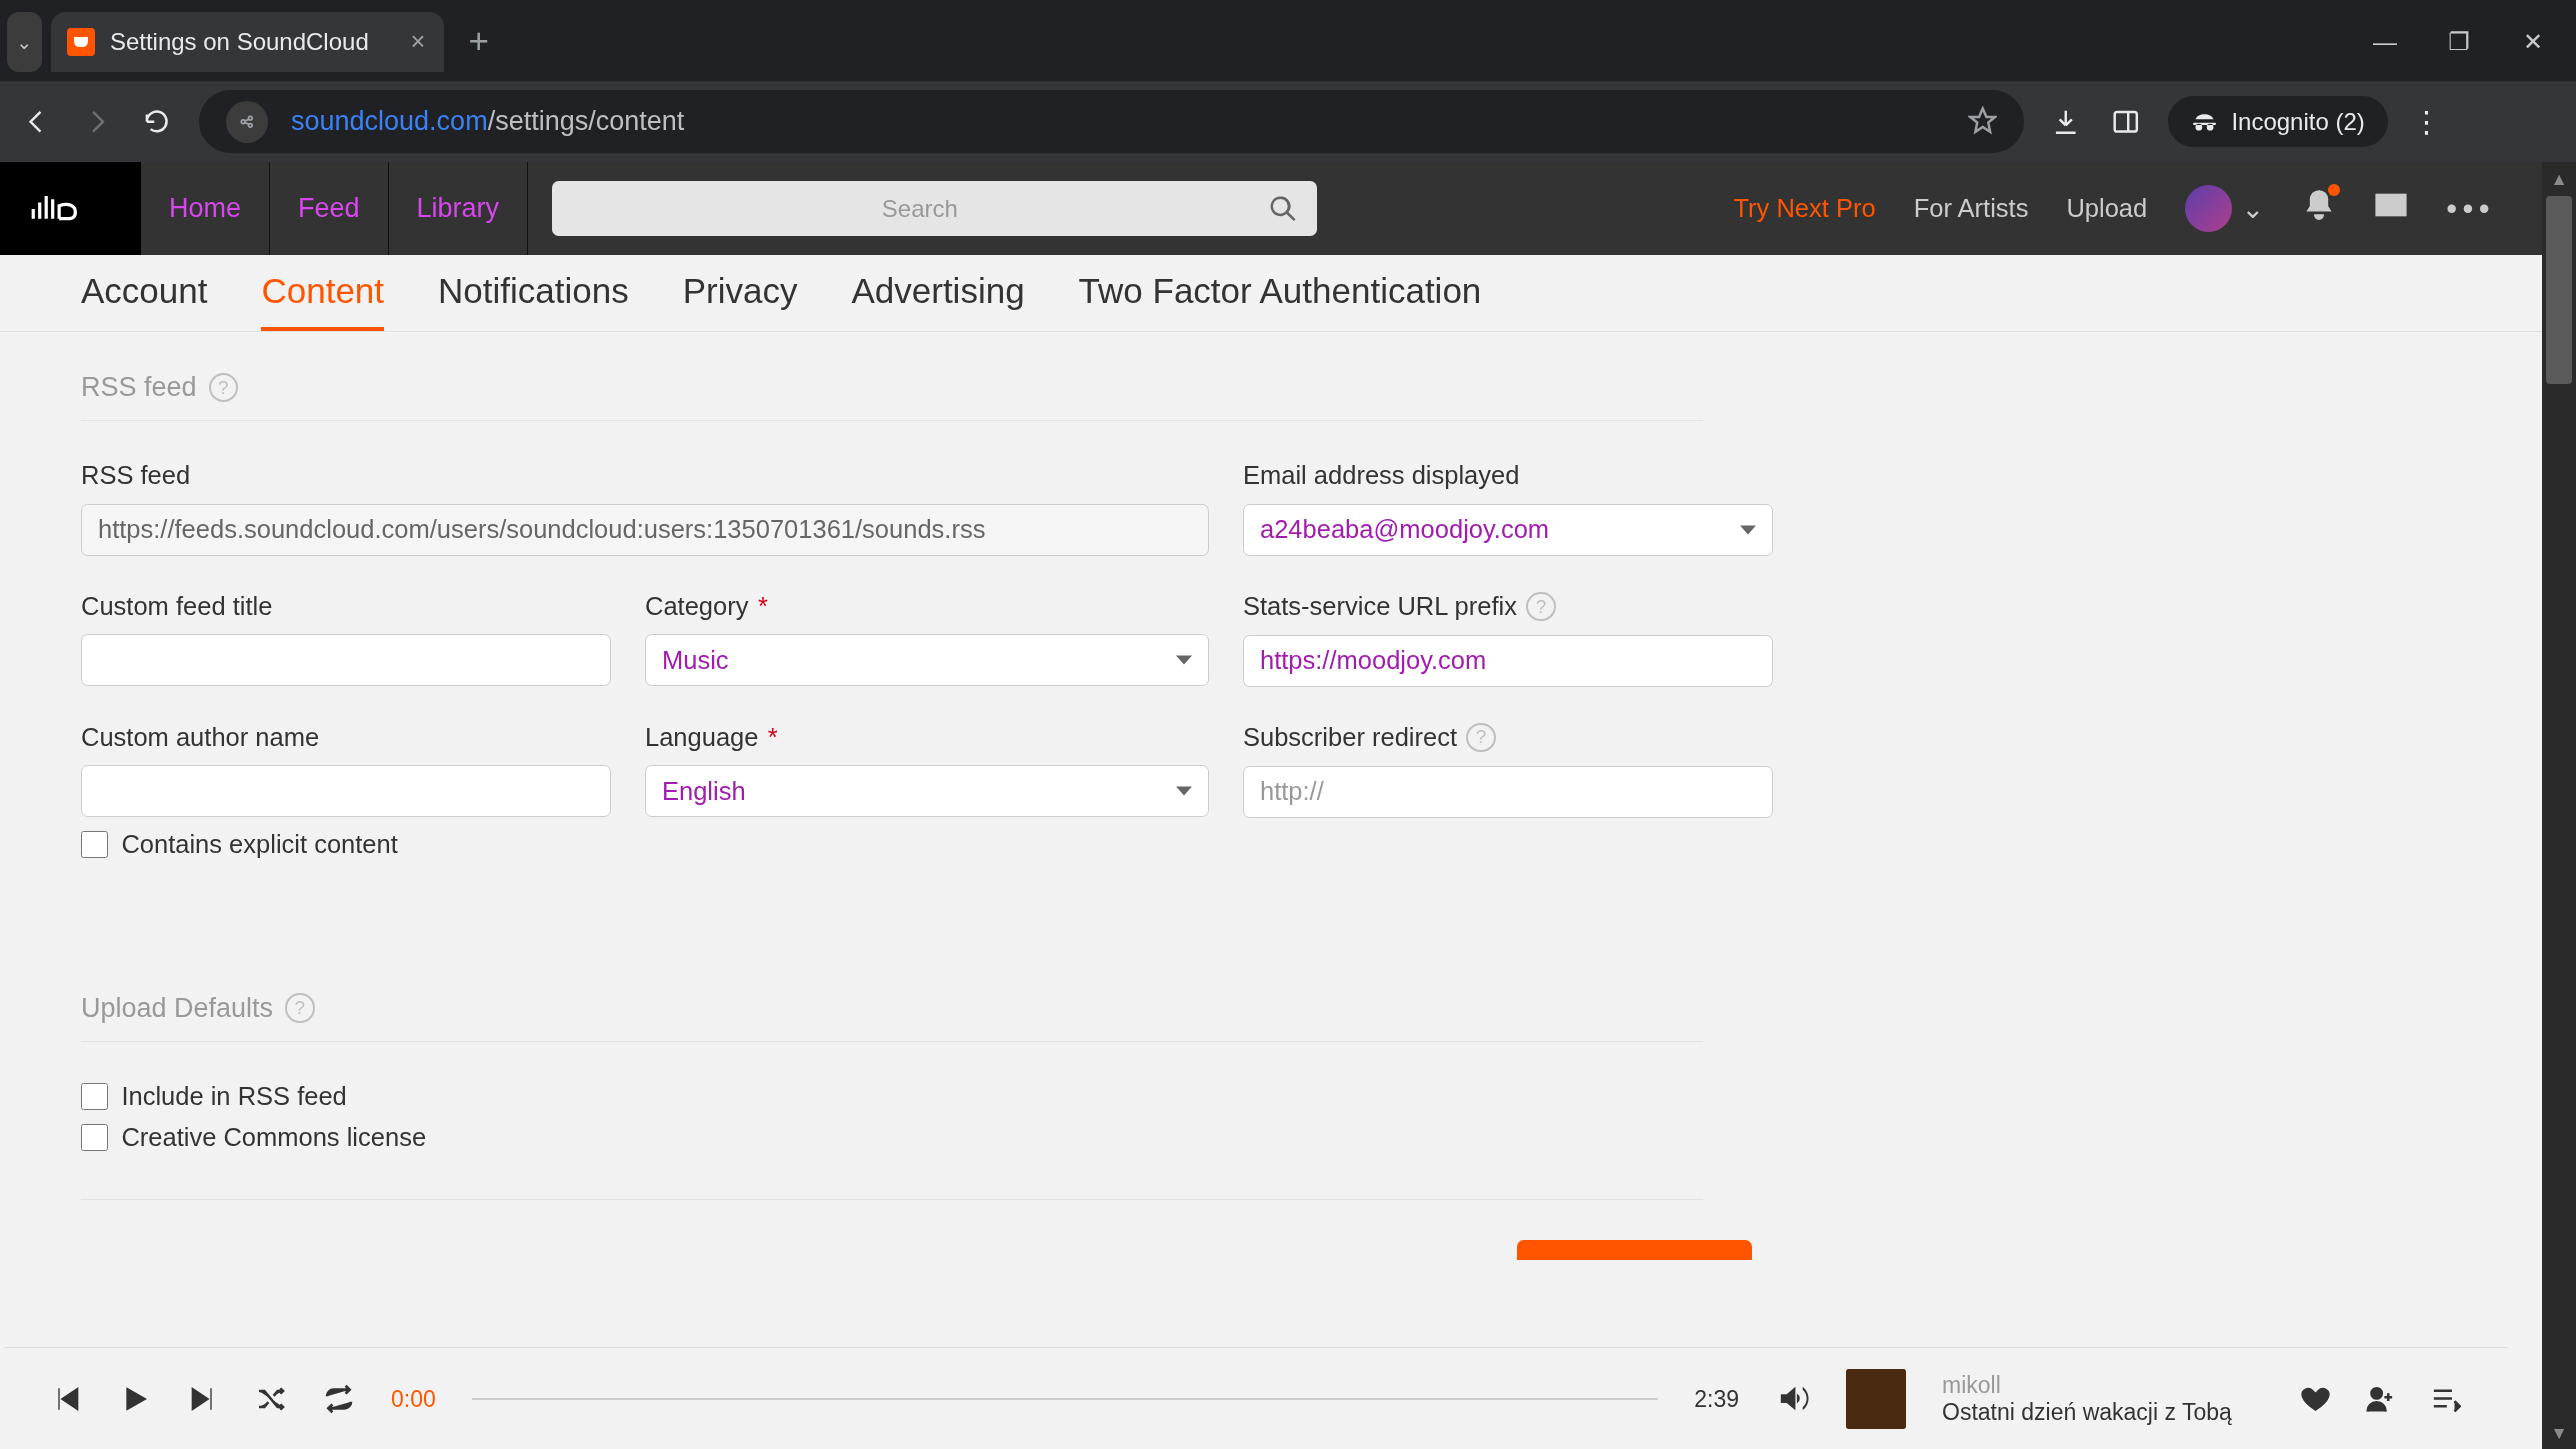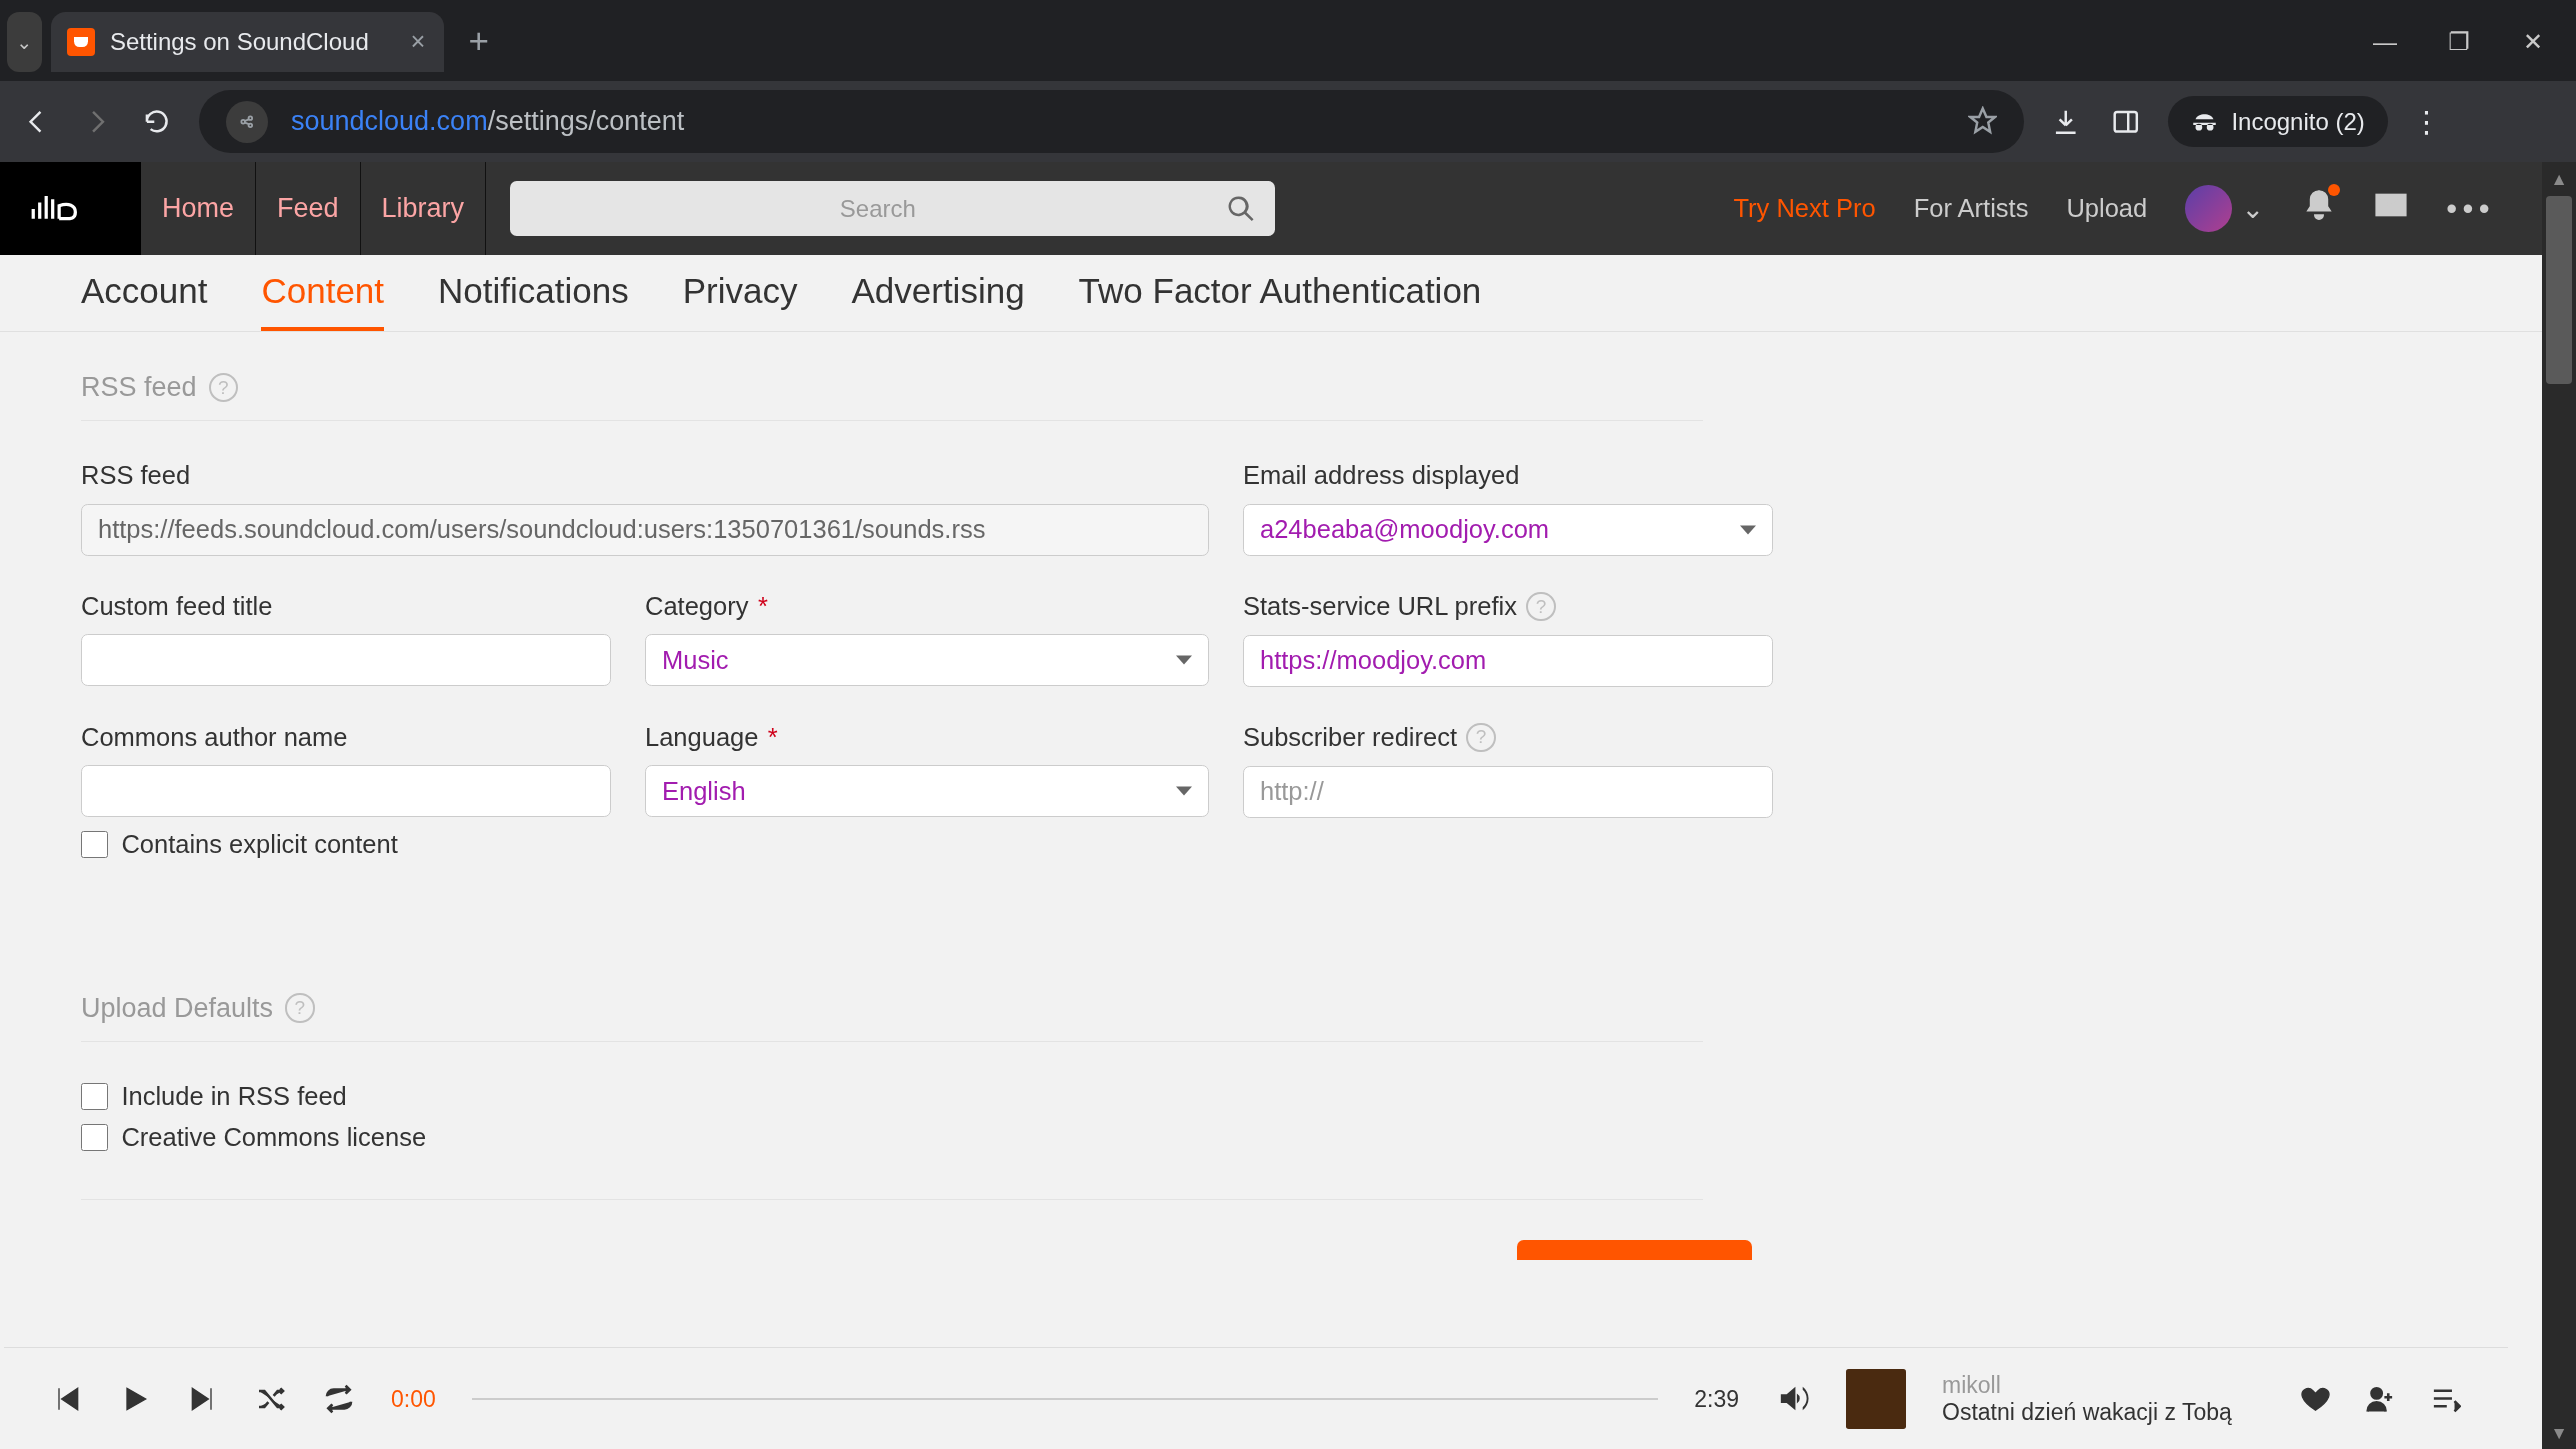--- a/index.html
+++ b/index.html
@@ -36,21 +36,21 @@
   .viewport { position:relative; width:2576px; height:1288px; display:flex; }
   .page-scroll { width:2542px; height:1288px; overflow:hidden; background:#f2f2f2; position:relative; }
   .vscroll { width:34px; background:#2a2a2a; display:flex; flex-direction:column; align-items:center; }
   .vscroll .arrow{height:34px;color:#8a8a8a;font-size:17.4px;display:flex;align-items:center;justify-content:center;width:100%;}
   .vscroll .track{flex:1;width:100%;position:relative;}
   .vscroll .thumb{position:absolute;left:4px;right:4px;top:0;height:188px;background:#5a5a5a;border-radius:4px;}
 
   .sc-header { height:93px; background:#333; display:flex; align-items:center; color:#ccc; font-size:27px; }
   .sc-logo { width:141px; height:100%; background:#000; display:flex; align-items:center; justify-content:center; }
   .sc-logo svg{width:81px;height:40px;fill:#fff;}
-  .sc-nav a { display:flex; align-items:center; justify-content:center; height:100%; padding:0 21px; border-right:0.7px solid #111; color:#fca5a5; text-decoration:none; }
+  .sc-nav a { display:flex; align-items:center; justify-content:center; height:100%; padding:0 28px; border-right:0.7px solid #111; color:#d946ef; text-decoration:none; }
   .sc-nav { display:flex; height:100%; }
   .sc-search { margin-left:24px; width:765px; height:55px; background:#e5e5e5; border-radius:6.7px; display:flex; align-items:center; padding:0 20px; }
   .sc-search input { flex:1; border:none; background:transparent; font-size:24px; color:#333; outline:none;text-align:center; }
   .sc-search input::placeholder{color:#999;}
   .sc-search svg{width:29.5px;height:29.5px;fill:#666;}
   .sc-right { margin-left:auto; display:flex; align-items:center; gap:38px; padding-right:47px; height:100%; }
   .sc-right a { color:#ccc; font-size:25.5px; text-decoration:none; }
   .sc-right a.pro { color:#ff5500; }
   .avatar { width:47px; height:47px; border-radius:50%; background:linear-gradient(135deg,#5b3fa8,#b03f8f); }
   .avatar-wrap{display:flex;align-items:center;gap:9.4px;color:#ccc;}
@@ -264,21 +264,21 @@
         </div>
         <div class="field">
           <label>
               <span>Stats-service URL prefix</span>
               <span class="help">?</span>
             </label>
           <input class="txt" value="https://moodjoy.com" style="">
         </div>
 
         <div class="field">
-          <label>Commons author name</label>
+          <label>Custom author name</label>
           <input class="txt" value="" style="">
         </div>
         <div class="field">
           <label>
               <span>Language</span>
               <span class="req">*</span>
             </label>
           <div class="sel-wrap">
               <div class="sel">
                 <span>English</span>

